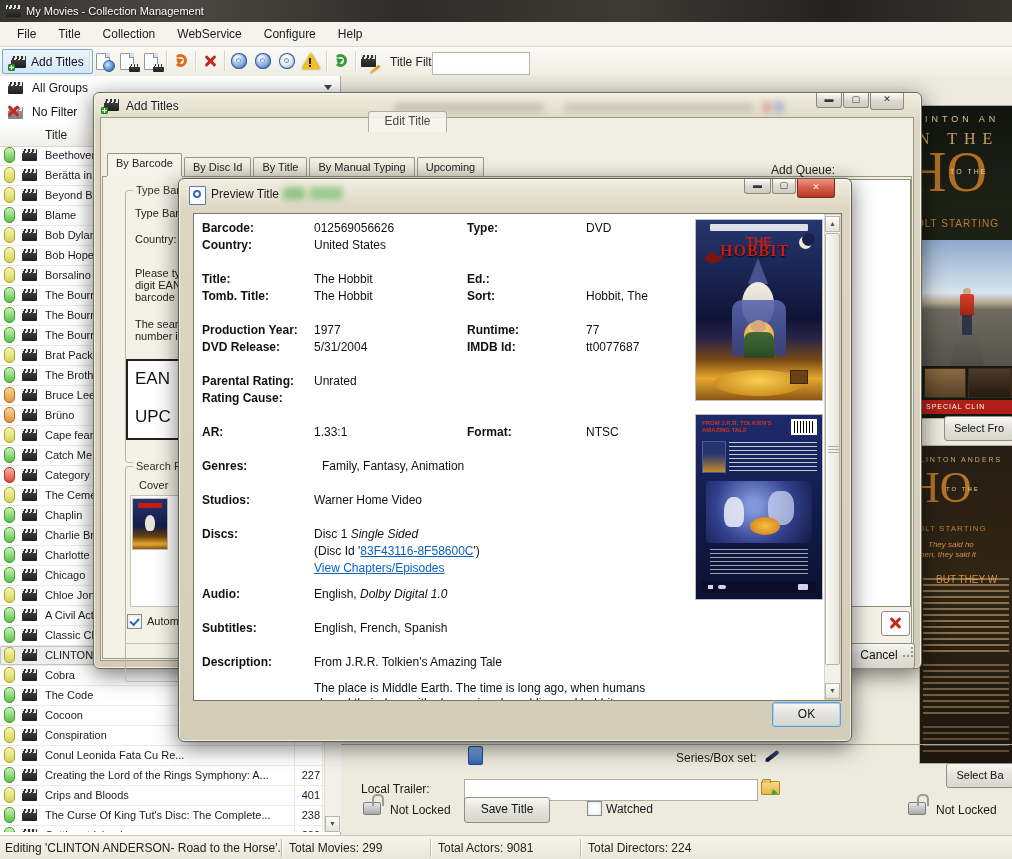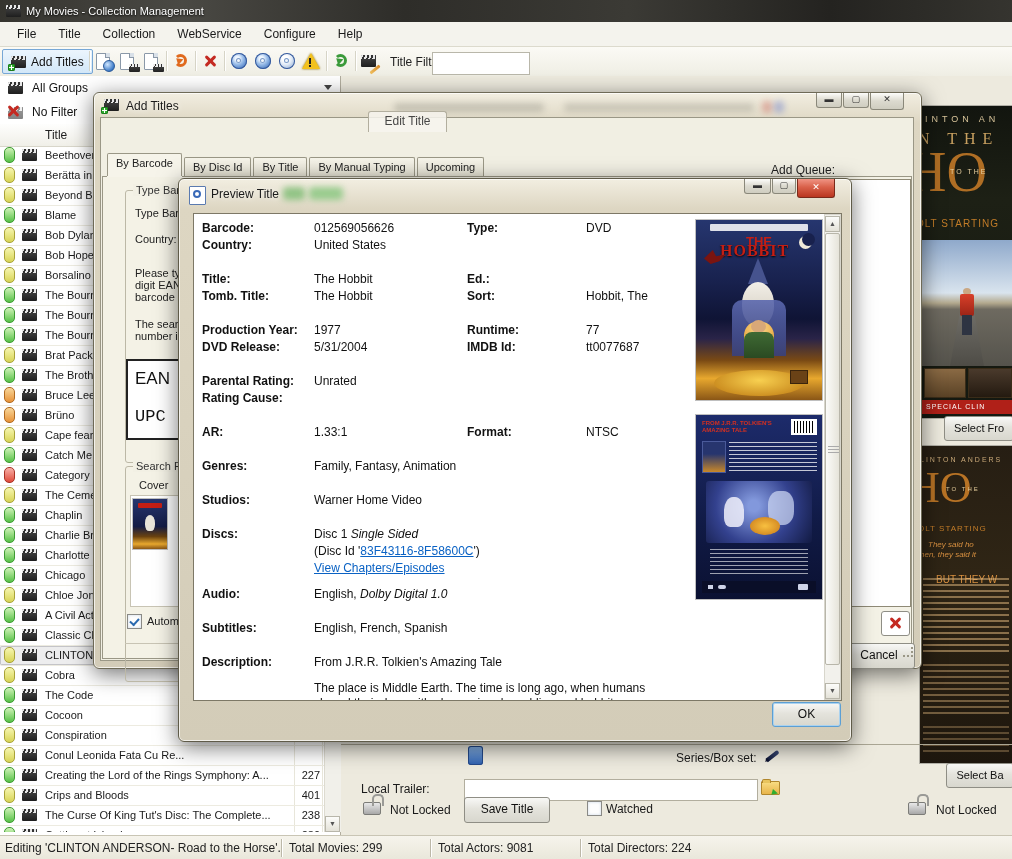--- a/index.html
+++ b/index.html
@@ -514,21 +514,21 @@
       <span class="gbox-lbl" style="left:30px;top:7px;">Type Barcode</span>
       <span class="smalltxt" style="left:32px;top:30px;">Type Bar</span>
       <span class="smalltxt" style="left:32px;top:56px;">Country:</span>
       <span class="smalltxt" style="left:32px;top:90px;">Please ty</span>
       <span class="smalltxt" style="left:32px;top:102px;">digit EAN</span>
       <span class="smalltxt" style="left:32px;top:114px;">barcode</span>
       <span class="smalltxt" style="left:32px;top:141px;">The sear</span>
       <span class="smalltxt" style="left:32px;top:153px;">number i</span>
       <div class="abs" style="left:23px;top:182px;width:180px;height:77px;background:#fff;border:2px solid #222;">
         <span class="abs" style="left:7px;top:8px;font-size:17px;color:#111;">EAN</span>
-        <span class="abs" style="left:7px;top:46px;font-size:17px;color:#111;font-family:Liberation Mono, monospace;">UPC</span>
+        <span class="abs" style="left:7px;top:46px;font-size:17px;color:#111;">UPC</span>
       </div>
 
       <div class="gbox" style="left:343px;top:13px;width:249px;height:271px;"></div>
       <span class="gbox-lbl" style="left:351px;top:7px;">Scan Barcode - WebCam Preview</span>
 
       <div class="gbox" style="left:22px;top:289px;width:313px;height:214px;"></div>
       <span class="gbox-lbl" style="left:30px;top:283px;">Search R</span>
       <span class="smalltxt" style="left:36px;top:302px;">Cover</span>
       <div class="abs" style="left:27px;top:318px;width:301px;height:110px;background:#fff;border:1px solid #c8c4b4;"></div>
       <div class="cover" style="left:30px;top:322px;width:34px;height:50px;background:linear-gradient(180deg,#27356e 0%,#141c46 55%,#6a4210 75%,#e8a82e 90%,#8a5616);">
@@ -590,21 +590,21 @@
     <span class="fl" style="left:8px;top:160px;">Parental Rating:</span>
     <span class="fv" style="left:120px;top:160px;">Unrated</span>
     <span class="fl" style="left:8px;top:177px;">Rating Cause:</span>
 
     <span class="fl" style="left:8px;top:211px;">AR:</span>
     <span class="fv" style="left:120px;top:211px;">1.33:1</span>
     <span class="fl" style="left:273px;top:211px;">Format:</span>
     <span class="fv" style="left:392px;top:211px;">NTSC</span>
 
     <span class="fl" style="left:8px;top:245px;">Genres:</span>
-    <span class="fv" style="left:120px;top:245px;text-align:right;">Family, Fantasy, Animation</span>
+    <span class="fv" style="left:128px;top:245px;text-align:right;">Family, Fantasy, Animation</span>
     <span class="fl" style="left:8px;top:279px;">Studios:</span>
     <span class="fv" style="left:120px;top:279px;">Warner Home Video</span>
 
     <span class="fl" style="left:8px;top:313px;">Discs:</span>
     <span class="fv" style="left:120px;top:313px;"><span>Disc 1 </span><i>Single Sided</i></span>
     <span class="fv" style="left:120px;top:330px;"><span>(Disc Id '</span><a class="link">83F43116-8F58600C</a><span>')</span></span>
     <a class="fv link" style="left:120px;top:347px;">View Chapters/Episodes</a>
 
     <span class="fl" style="left:8px;top:373px;">Audio:</span>
     <span class="fv" style="left:120px;top:373px;"><span>English, </span><i>Dolby Digital 1.0</i></span>

